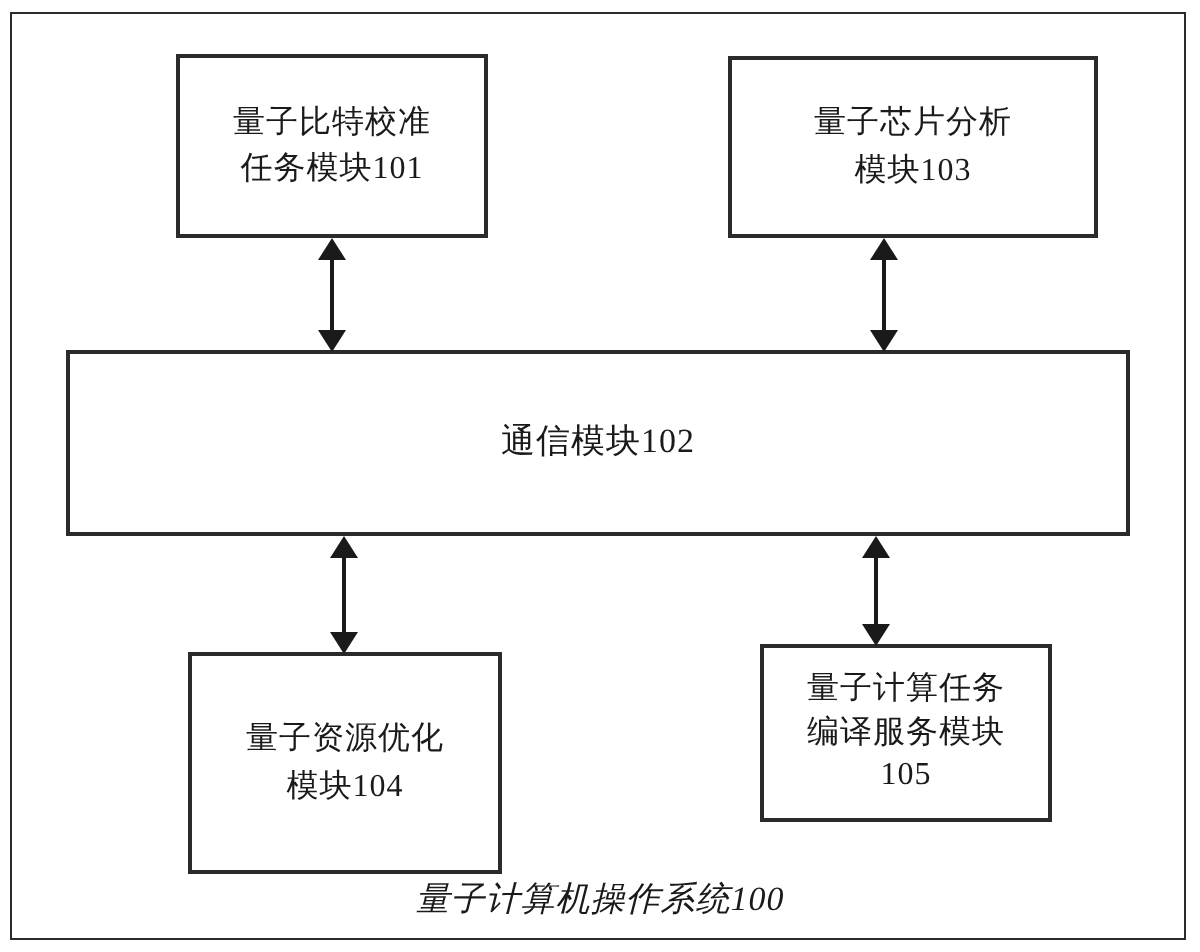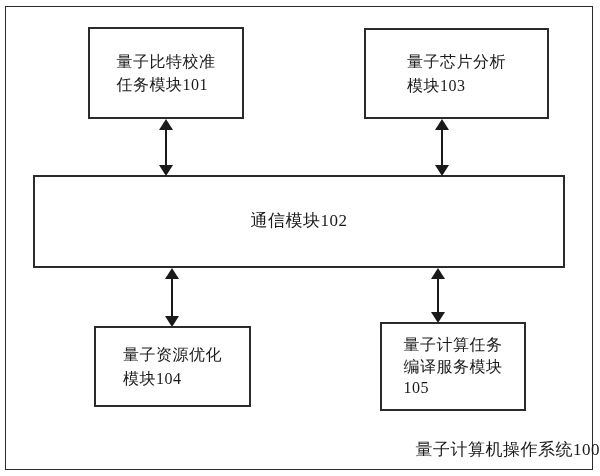--- a/index.html
+++ b/index.html
@@ -29,33 +29,33 @@
   .box {
     position: absolute;
     border: 2px solid #2b2b2b;
     background: #ffffff;
     box-sizing: border-box;
     display: flex;
     align-items: center;
     justify-content: center;
   }
   .box-label {
-    text-align: left;
+    text-align: center;
     color: #1a1a1a;
     font-size: 16px;
     line-height: 1.45;
     letter-spacing: 0.5px;
     white-space: pre-line;
     padding: 0 6px;
   }
   
   #box-101 { left: 88px;  top: 27px;  width: 156px; height: 92px; }
   #box-103 { left: 364px; top: 28px;  width: 185px; height: 91px; }
   #box-102 { left: 33px;  top: 175px; width: 532px; height: 93px; }
-  #box-104 { left: 94px;  top: 326px; width: 157px; height: 81px; }
+  #box-104 { left: 94px;  top: 326px; width: 157px; height: 111px; }
   #box-105 { left: 380px; top: 322px; width: 146px; height: 89px; }
 
   #box-102 .box-label { font-size: 17px; }
   #box-105 .box-label { line-height: 1.35; }
 
   
   .arrow {
     position: absolute;
     width: 16px;
   }
@@ -87,24 +87,25 @@
   #arrow-103-102 { left: 434px; top: 119px; height: 57px; }
   #arrow-102-104 { left: 164px; top: 268px; height: 59px; }
   #arrow-102-105 { left: 430px; top: 268px; height: 55px; }
 
   
   #caption {
     position: absolute;
     left: 0;
     right: 0;
     top: 438px;
-    text-align: right;
+    text-align: center;
     font-size: 17px;
     color: #1a1a1a;
     letter-spacing: 0.5px;
+    font-style: italic;
   }
 </style>
 </head>
 <body>
 
 <div id="page">
 
   <div id="outer-frame"></div>
 
   <div class="box" id="box-101">

